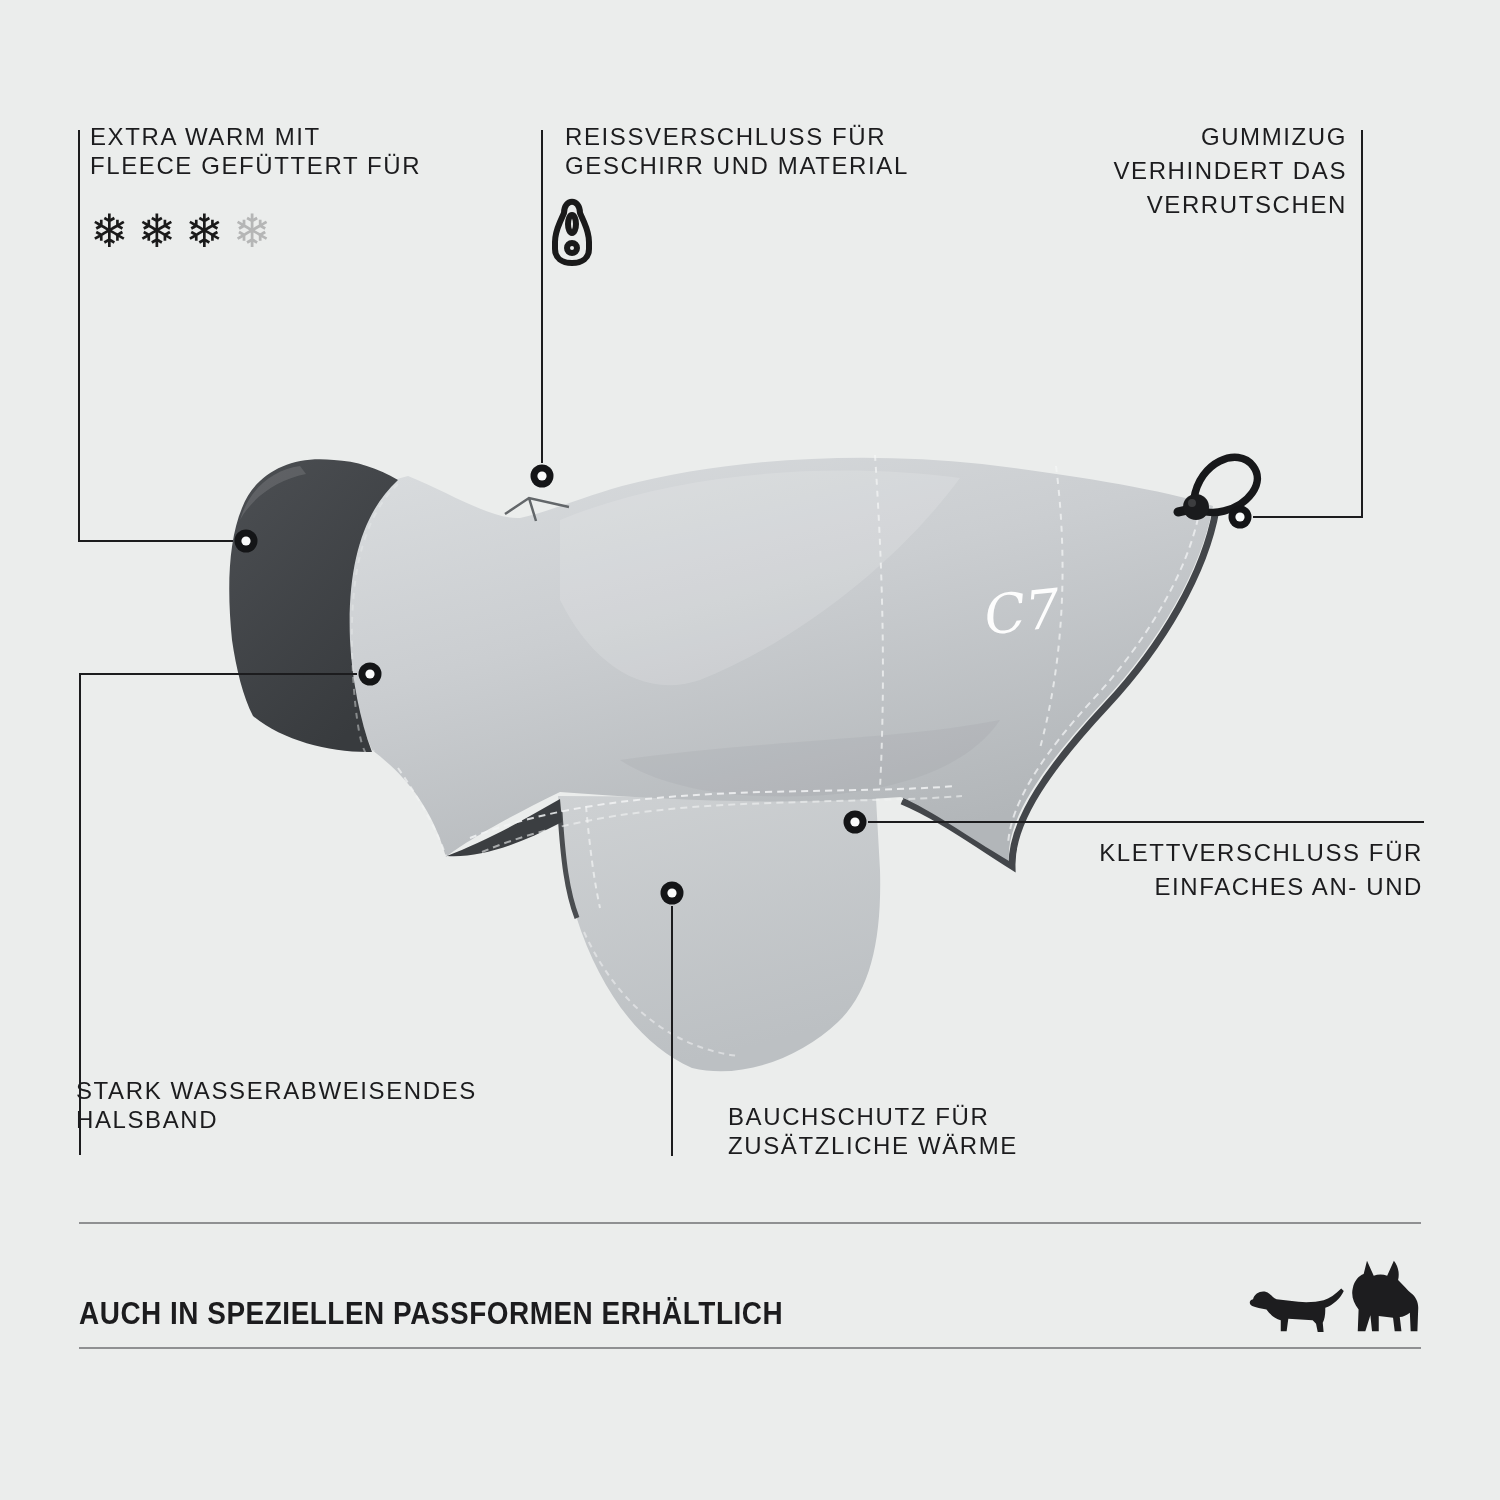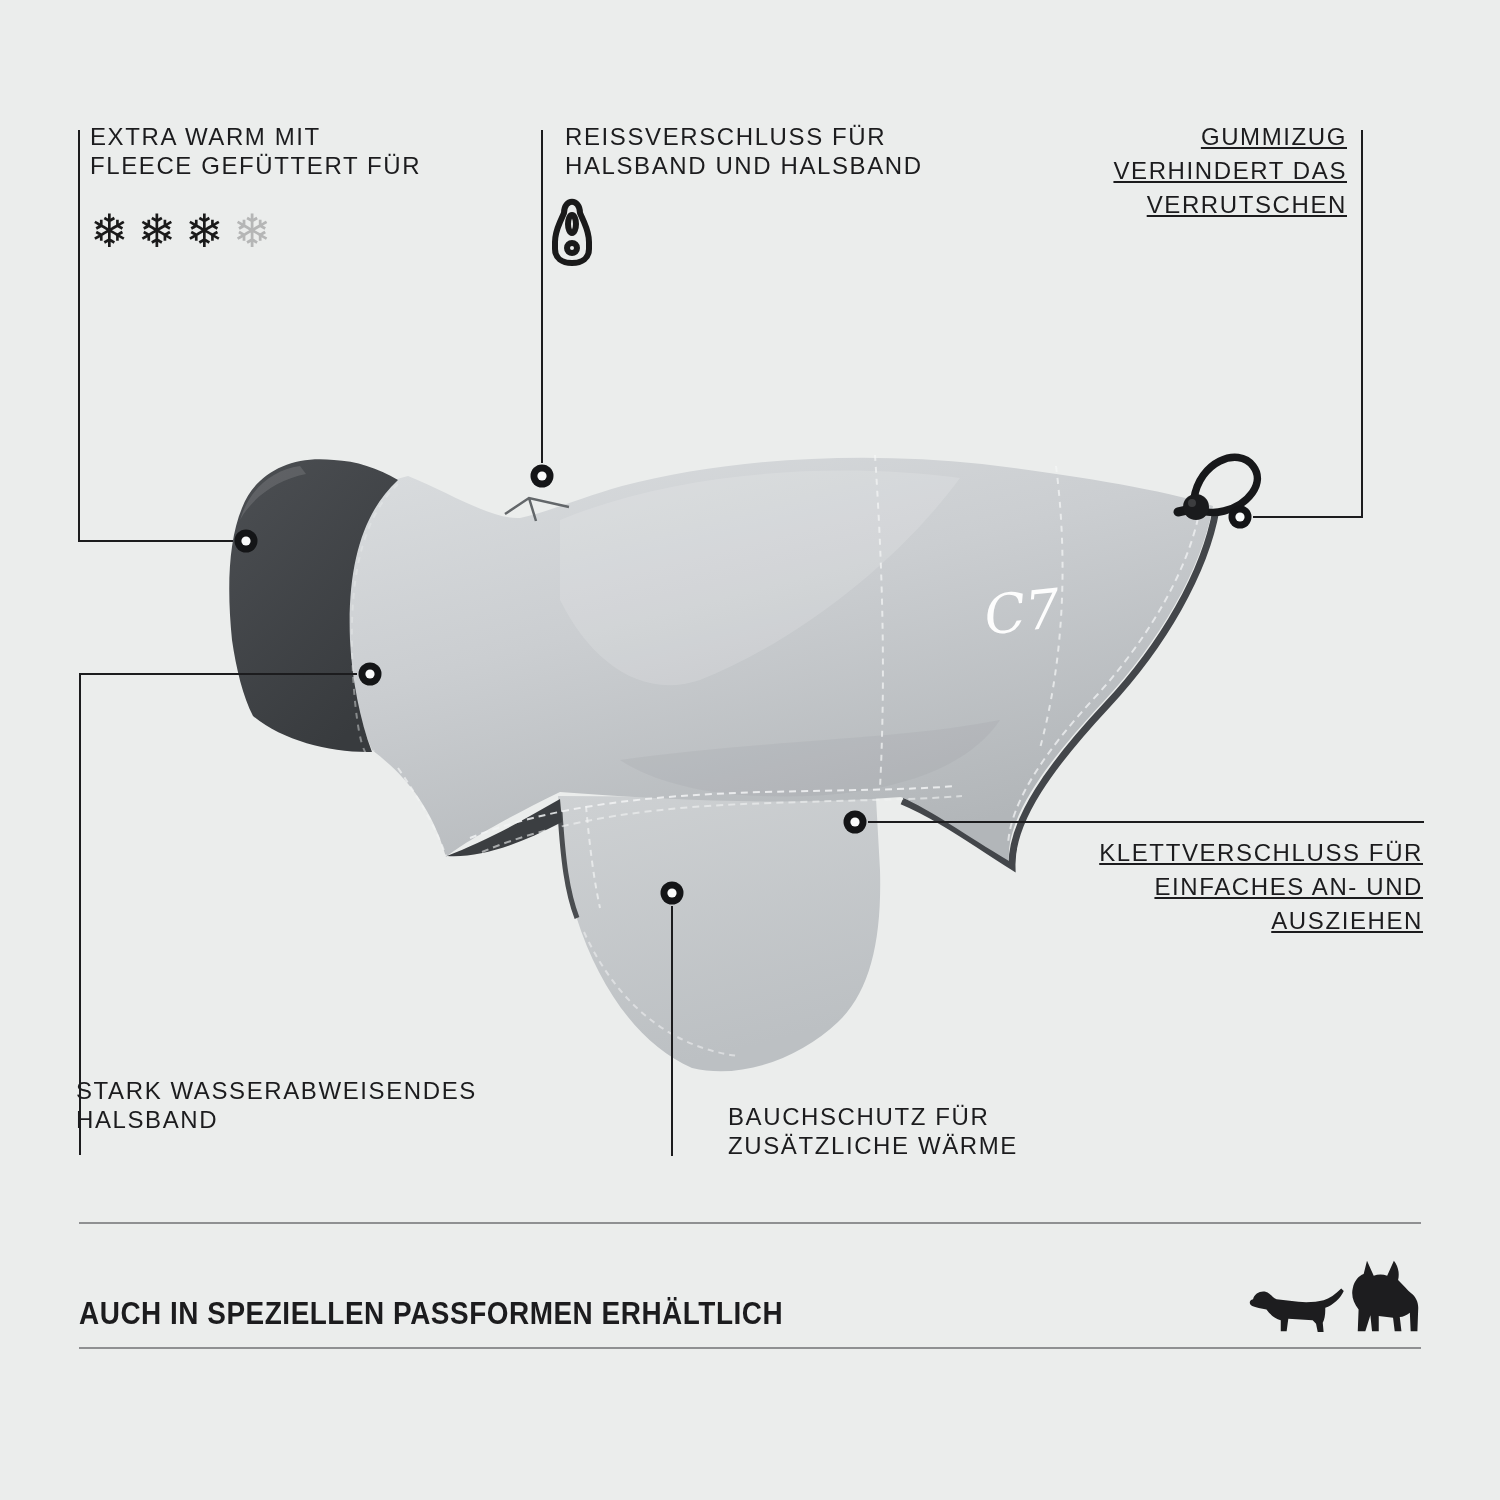--- a/index.html
+++ b/index.html
@@ -2,21 +2,21 @@
 <html><head>
 <meta charset="utf-8">
 <style>
   html,body{margin:0;padding:0;background:#ebedec;}
   .canvas{
     position:relative;width:1500px;height:1500px;background:#ebedec;
     font-family:"Liberation Sans",sans-serif;color:#1c1c1e;overflow:hidden;
   }
   .art{position:absolute;left:0;top:0;width:1500px;height:1500px;}
   .label{position:absolute;font-size:24px;line-height:29px;letter-spacing:1.6px;white-space:nowrap;}
-  .label.rt{text-align:right;line-height:34px;text-decoration:underline;}
+  .label.rt{text-align:right;line-height:34px;}
   .flakes{position:absolute;left:90px;top:206px;font-family:"DejaVu Sans",sans-serif;
     font-size:46px;line-height:50px;}
   .flake{color:#1a1a1a;margin-right:9px;}
   .flake.light{color:#b5b6b6;}
   .rule{position:absolute;left:79px;width:1342px;height:2px;background:#8f9092;}
   .heading{position:absolute;left:79px;top:1296px;font-size:31px;font-weight:bold;
     letter-spacing:0.6px;white-space:nowrap;transform:scaleX(0.9);transform-origin:left center;}
   .breeds{position:absolute;left:1246px;top:1254px;width:176px;height:84px;}
 </style>
 </head>
@@ -141,33 +141,32 @@
   <div class="label" style="left:90px;top:122px">
     <div>EXTRA WARM MIT</div>
     <div>FLEECE GEFÜTTERT FÜR</div>
   </div>
   <div class="flakes">
     <span class="flake">❄</span><span class="flake">❄</span><span class="flake">❄</span><span class="flake light">❄</span>
   </div>
 
   <div class="label" style="left:565px;top:122px">
     <div>REISSVERSCHLUSS FÜR</div>
-    <div>HALSBAND UND HALSBAND</div>
+    <div>GESCHIRR UND MATERIAL</div>
   </div>
 
   <div class="label rt" style="right:153px;top:120px">
     <div>GUMMIZUG</div>
     <div>VERHINDERT DAS</div>
     <div>VERRUTSCHEN</div>
   </div>
 
   <div class="label rt" style="right:77px;top:836px">
     <div>KLETTVERSCHLUSS FÜR</div>
     <div>EINFACHES AN- UND</div>
-    <div>AUSZIEHEN</div>
   </div>
 
   <div class="label" style="left:76px;top:1076px">
     <div>STARK WASSERABWEISENDES</div>
     <div>HALSBAND</div>
   </div>
 
   <div class="label" style="left:728px;top:1102px">
     <div>BAUCHSCHUTZ FÜR</div>
     <div>ZUSÄTZLICHE WÄRME</div>

